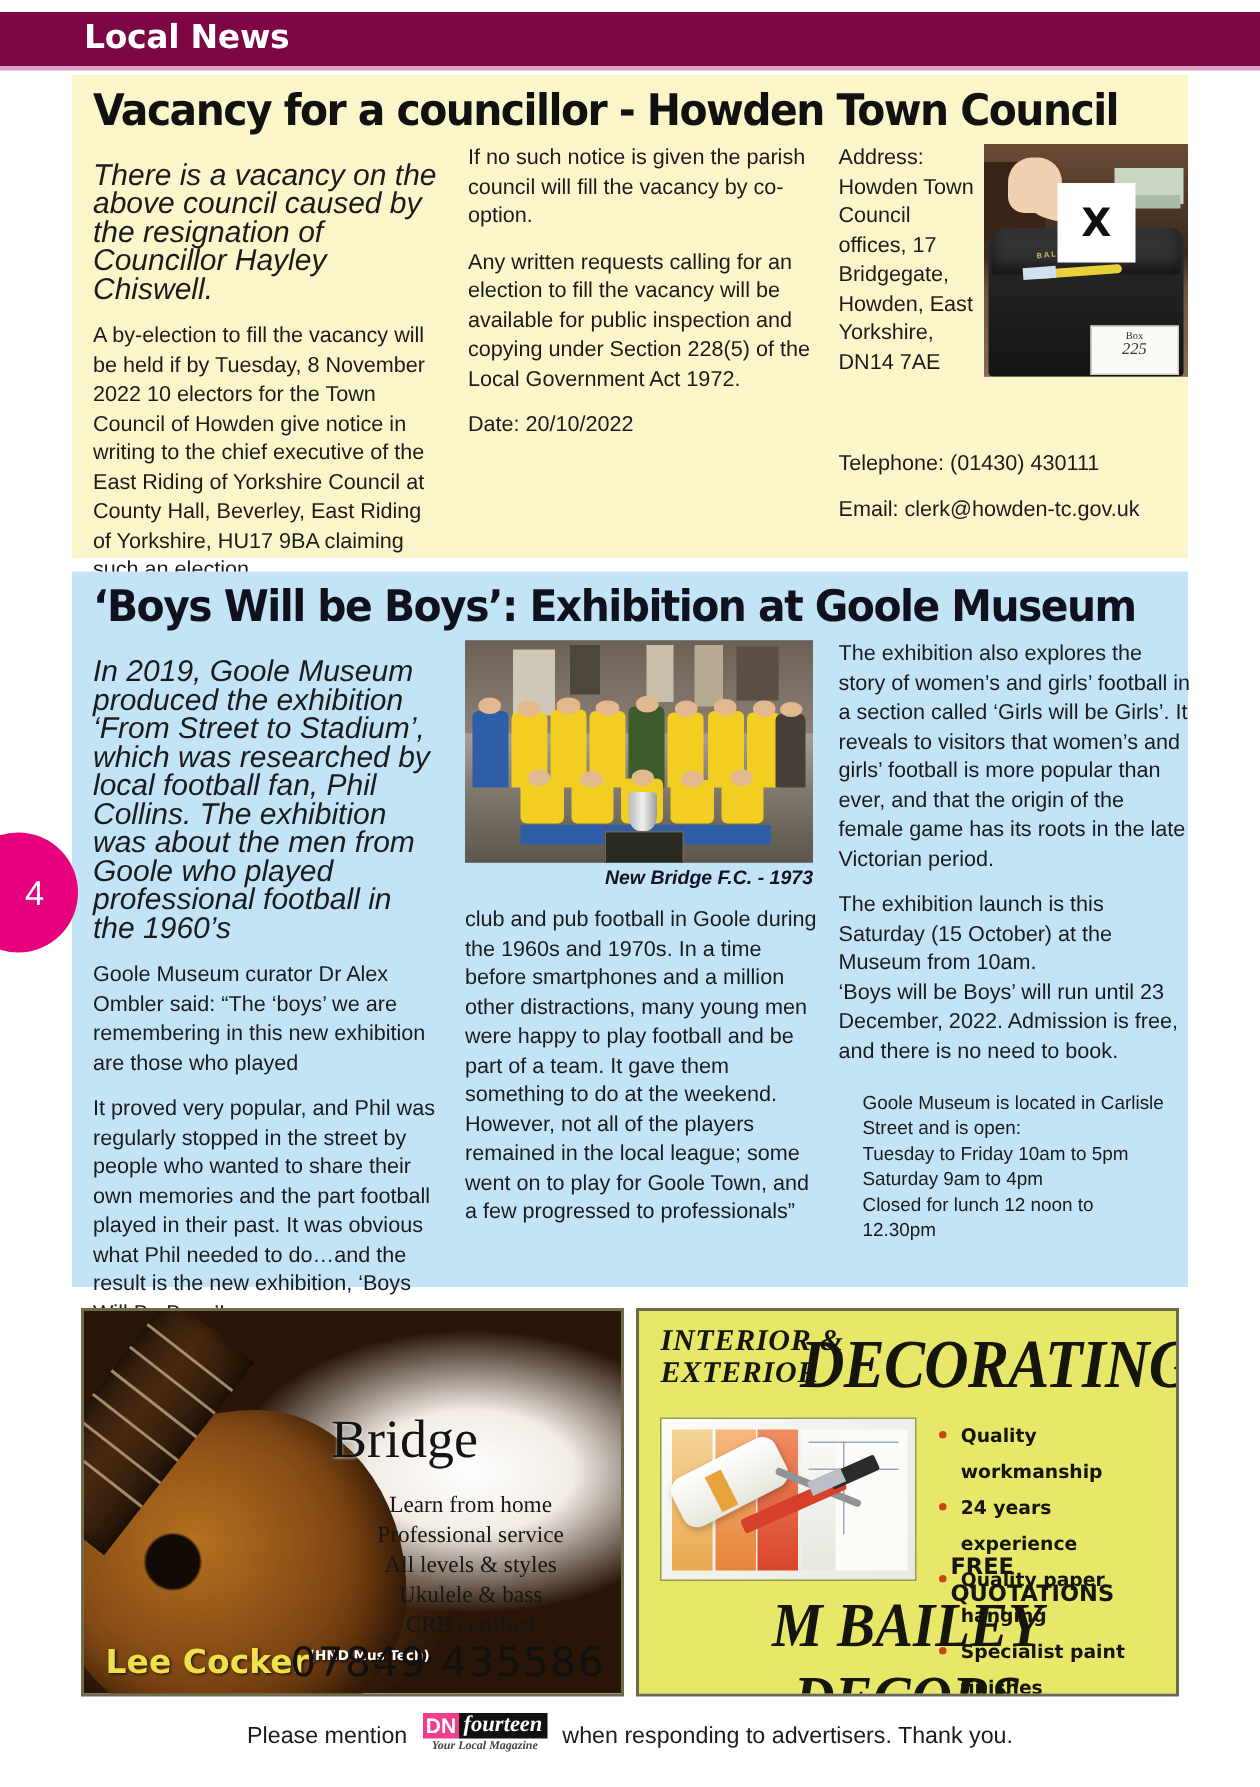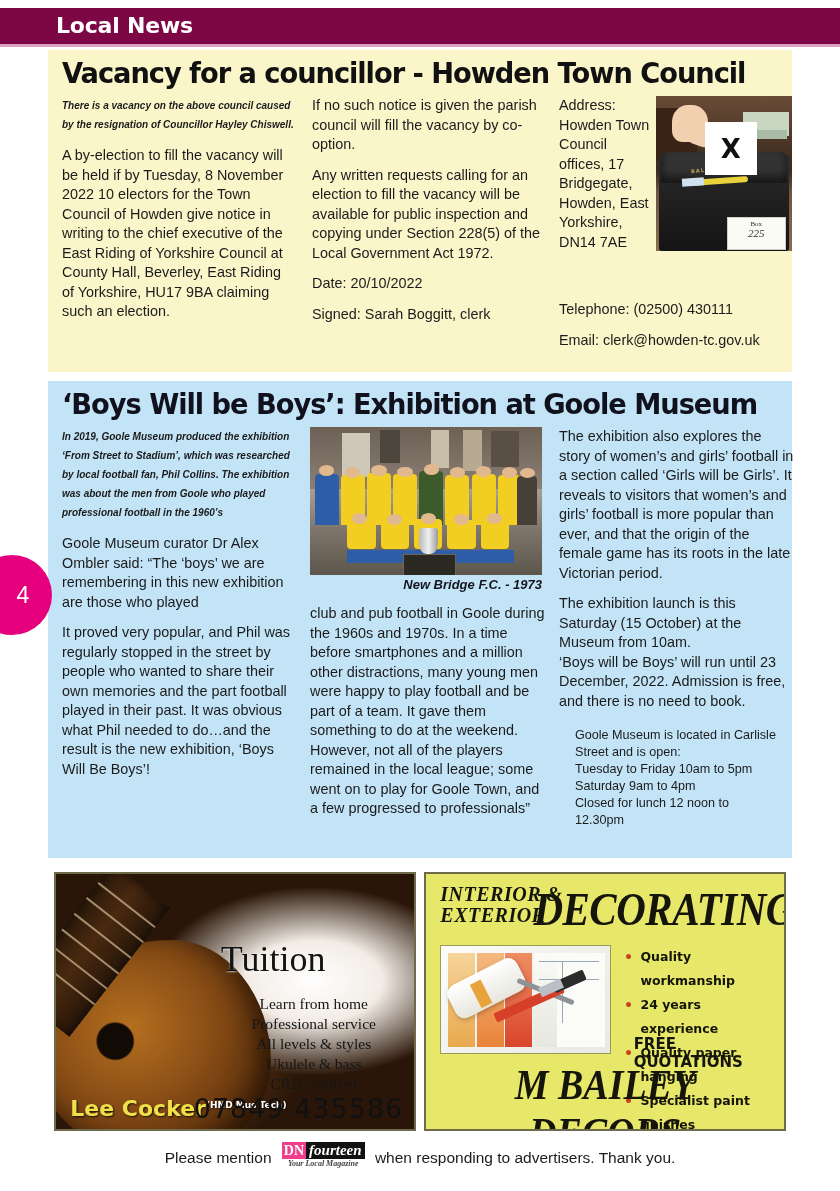--- a/index.html
+++ b/index.html
@@ -56,23 +56,23 @@
   .cols{position:absolute;left:14px;top:46px;right:10px;}
   .col{position:absolute;top:0;}
 
   p.body{
     margin:0 0 11px 0;
     font-size:14.4px;
     line-height:19.5px;
     color:#1b1b1b;
   }
   p.lead{
-    font-weight:bold;font-style:italic;
-    font-size:10px;line-height:19px;
-    margin:0 0 12px 0;
+    font-weight:normal;font-style:italic;
+    font-size:20px;line-height:19px;
+    margin:12px 0 12px 0;
   }
   p.small{
     margin:16px;
     font-size:12.6px;line-height:17px;
   }
   
   .img-frame{position:absolute;overflow:hidden;background:#222;}
   .caption{
     position:absolute;
     font-size:13px;font-style:italic;font-weight:bold;
@@ -209,21 +209,21 @@
     text-align:center;font-size:15.5px;color:#1b1b1b;
   }
   .footer span.txt{vertical-align:middle;margin-top:16px;}
   .dn-logo{
     display:inline-block;vertical-align:middle;
     margin:0 6px;position:relative;top:-2px;
   }
   .dn-row{display:flex;height:17px;}
   .dn-dn{
     background:#ee3e8c;color:#ffffff;
-    font-family:Liberation Serif, serif;font-weight:bold;
+    font-family:Liberation Sans, sans-serif;font-weight:bold;
     font-size:14px;padding:0 2px;line-height:17px;
   }
   .dn-fourteen{
     background:#111111;color:#ffffff;
     font-family:"Liberation Serif", serif;font-weight:bold;font-style:italic;
     font-size:15px;padding:0 3px;line-height:17px;
   }
   .dn-sub{
     font-family:"Liberation Serif", serif;font-style:italic;font-weight:bold;
     font-size:8px;color:#444;text-align:center;line-height:10px;
@@ -243,21 +243,20 @@
 
     <div class="col" style="left:0;width:232px;">
       <p class="lead">There is a vacancy on the above council caused by the resignation of Councillor Hayley Chiswell.</p>
       <p class="body">A by-election to fill the vacancy will be held if by Tuesday, 8 November 2022 10 electors for the Town Council of Howden give notice in writing to the chief executive of the East Riding of Yorkshire Council at County Hall, Beverley, East Riding of Yorkshire, HU17 9BA claiming such an election.</p>
     </div>
 
     <div class="col" style="left:250px;width:232px;">
       <p class="body">If no such notice is given the parish council will fill the vacancy by co-option.</p>
       <p class="body">Any written requests calling for an election to fill the vacancy will be available for public inspection and copying under Section 228(5) of the Local Government Act 1972.</p>
       <p class="body">Date: 20/10/2022</p>
-      <p class="body">Signed: Sarah Boggitt, clerk</p>
     </div>
 
     <div class="col" style="left:497px;width:233px;">
       <div style="position:relative;min-height:196px;">
 
         <div class="img-frame" style="left:97px;top:0;width:136px;height:155px;">
           <div style="position:absolute;inset:0;background:linear-gradient(180deg,#6a4c36 0%,#4a3526 30%,#3a2a1e 48%,#6d5540 62%,#8a6b4e 100%);"></div>
           <div style="position:absolute;left:0;top:8%;width:30%;height:34%;background:#3a2418;"></div>
           <div style="position:absolute;right:2%;top:10%;width:34%;height:16%;background:#c9d6c2;"></div>
           <div style="position:absolute;right:4%;top:22%;width:30%;height:6%;background:#a9bba6;"></div>
@@ -278,21 +277,21 @@
           </div>
 
           <div style="position:absolute;left:52%;top:78%;width:42%;height:20%;background:#fbfbf6;border:1px solid #cfcfc4;">
             <div style="font-family:'Liberation Serif',serif;font-size:7px;color:#333;text-align:center;margin-top:2px;">Box</div>
             <div style="font-family:'Liberation Serif',serif;font-size:11px;color:#333;text-align:center;line-height:10px;font-style:italic;">225</div>
           </div>
         </div>
 
         <p class="body" style="width:92px;">Address: Howden Town Council offices, 17 Bridgegate, Howden, East Yorkshire, DN14 7AE</p>
       </div>
-      <p class="body" style="margin-top:8px;">Telephone: (02500) 430111</p>
+      <p class="body" style="margin-top:8px;">Telephone: (01430) 430111</p>
       <p class="body">Email: clerk@howden-tc.gov.uk</p>
     </div>
   </div>
 </div>
 
 <div class="article article-blue">
   <div class="headline headline-blue">‘Boys Will be Boys’: Exhibition at Goole Museum</div>
 
   <div class="cols">
 
@@ -378,21 +377,21 @@
   <div class="guitar-bg"></div>
   <div class="guitar-body"></div>
   <div class="guitar-neck">
     <i style="top:14%"></i>
       <i style="top:26%"></i>
       <i style="top:38%"></i>
     <i style="top:50%"></i>
       <i style="top:62%"></i>
       <i style="top:74%"></i>
   </div>
-  <div class="guitar-tuition">Tuition</div>
+  <div class="guitar-tuition">Bridge</div>
   <div class="guitar-features" style="white-space:pre-line;">Learn from home
 Professional service
 All levels &amp; styles
 Ukulele &amp; bass
 CRB certified</div>
   <div class="guitar-name">
     <span>Lee Cocker</span><sup>(HND Mus Tech)</sup>
   </div>
   <div class="guitar-phone">07849  435586</div>
 </div>

